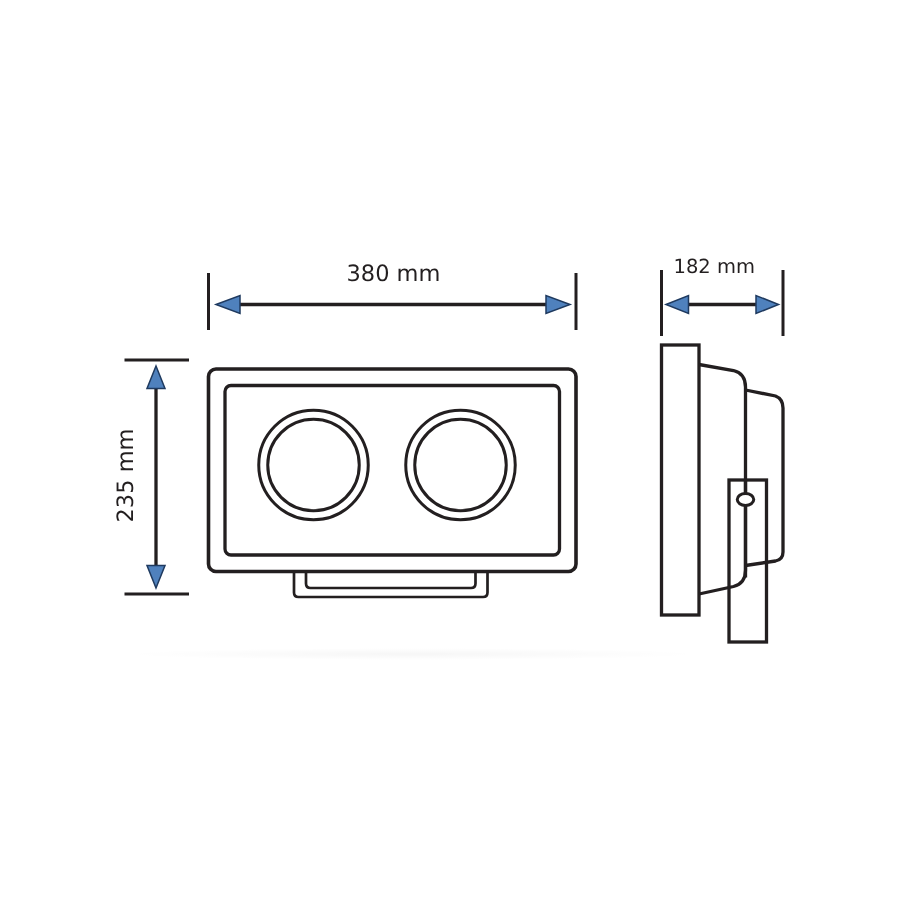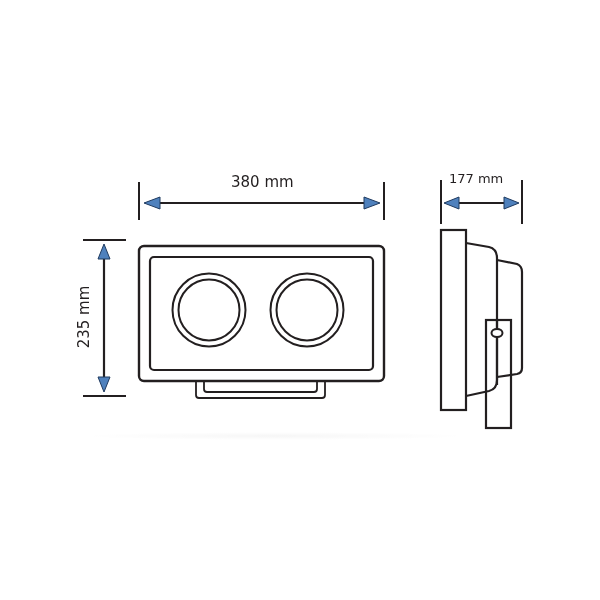--- a/index.html
+++ b/index.html
@@ -116,15 +116,15 @@
 
       <line x1="497" y1="320" x2="497" y2="385"></line>
 
       <ellipse cx="497" cy="333" rx="5.5" ry="4" fill="#ffffff" stroke-width="2"></ellipse>
     </g>
   </svg>
 
   <div class="ground-shadow"></div>
 
   <div class="dim-label label-width">380 mm</div>
-  <div class="dim-label label-depth">177 mm</div>
+  <div class="dim-label label-depth">182 mm</div>
   <div class="dim-label label-height">235 mm</div>
 </div>
 
 </body></html>

